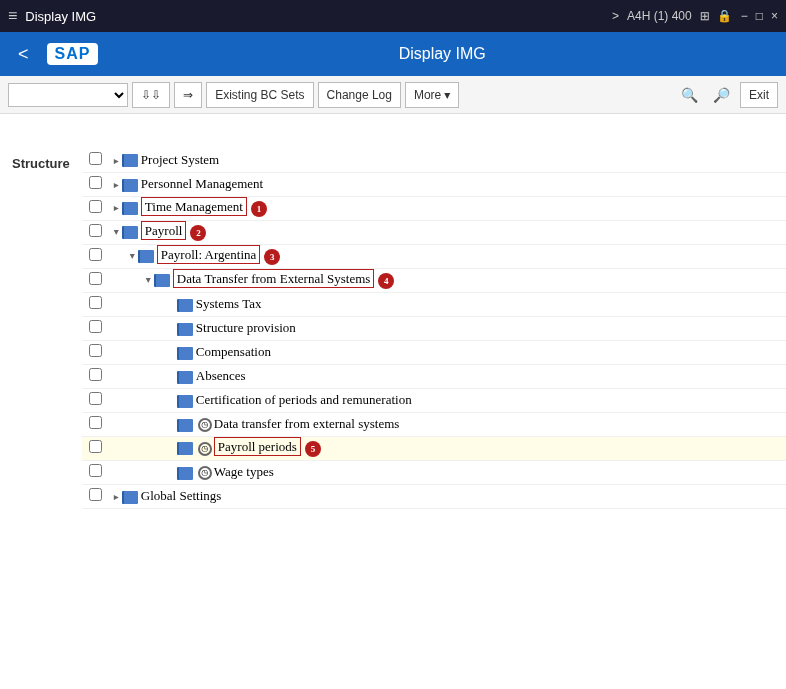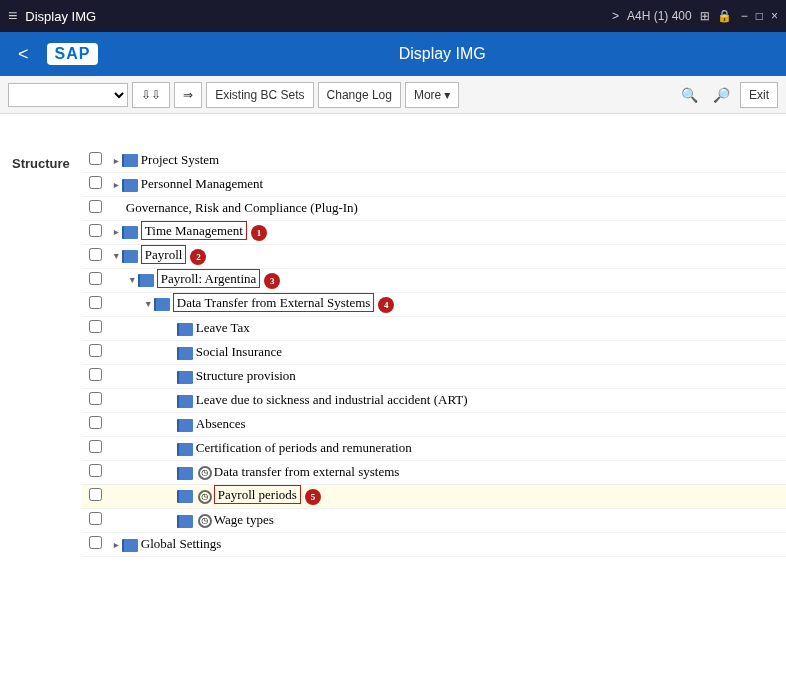--- a/index.html
+++ b/index.html
@@ -233,53 +233,45 @@
       <tr class="tree-row">
             <td class="col-check"><input type="checkbox" style=""></td>
             <td class="col-text"><span style="display:inline-block; width:0px;"></span><span class="expand-arrow">▸</span><span style="display:inline-block;width:16px;height:13px;background:#4a7ecb;border-radius:1px;margin:0 3px;vertical-align:middle;border-left:2px solid #2a5ea8;"></span><span>Project System</span></td>
           </tr>
           <tr class="tree-row">
             <td class="col-check"><input type="checkbox" style=""></td>
             <td class="col-text"><span style="display:inline-block; width:0px;"></span><span class="expand-arrow">▸</span><span style="display:inline-block;width:16px;height:13px;background:#4a7ecb;border-radius:1px;margin:0 3px;vertical-align:middle;border-left:2px solid #2a5ea8;"></span><span>Personnel Management</span></td>
           </tr>
           <tr class="tree-row">
             <td class="col-check"><input type="checkbox" style=""></td>
-            <td class="col-text"><span style="display:inline-block; width:0px;"></span><span style="display:inline-block;width:12px;"></span><span>Governance, Risk and Compliance (Plug-In)</span></td>
-          </tr>
-          <tr class="tree-row">
-            <td class="col-check"><input type="checkbox" style=""></td>
             <td class="col-text"><span style="display:inline-block; width:0px;"></span><span class="expand-arrow">▸</span><span style="display:inline-block;width:16px;height:13px;background:#4a7ecb;border-radius:1px;margin:0 3px;vertical-align:middle;border-left:2px solid #2a5ea8;"></span><span style="border:1px solid #b71c1c;padding:1px 3px;">Time Management</span><span style="display:inline-flex;align-items:center;justify-content:center;width:16px;height:16px;border-radius:50%;background:#b71c1c;color:#fff;font-size:9px;font-weight:bold;margin-left:4px;vertical-align:middle;">1</span></td>
           </tr>
           <tr class="tree-row">
             <td class="col-check"><input type="checkbox" style=""></td>
             <td class="col-text"><span style="display:inline-block; width:0px;"></span><span class="expand-arrow">▾</span><span style="display:inline-block;width:16px;height:13px;background:#4a7ecb;border-radius:1px;margin:0 3px;vertical-align:middle;border-left:2px solid #2a5ea8;"></span><span style="border:1px solid #b71c1c;padding:1px 3px;">Payroll</span><span style="display:inline-flex;align-items:center;justify-content:center;width:16px;height:16px;border-radius:50%;background:#b71c1c;color:#fff;font-size:9px;font-weight:bold;margin-left:4px;vertical-align:middle;">2</span></td>
           </tr>
           <tr class="tree-row">
             <td class="col-check"><input type="checkbox" style=""></td>
             <td class="col-text"><span style="display:inline-block; width:16px;"></span><span class="expand-arrow">▾</span><span style="display:inline-block;width:16px;height:13px;background:#4a7ecb;border-radius:1px;margin:0 3px;vertical-align:middle;border-left:2px solid #2a5ea8;"></span><span style="border:1px solid #b71c1c;padding:1px 3px;">Payroll: Argentina</span><span style="display:inline-flex;align-items:center;justify-content:center;width:16px;height:16px;border-radius:50%;background:#b71c1c;color:#fff;font-size:9px;font-weight:bold;margin-left:4px;vertical-align:middle;">3</span></td>
           </tr>
           <tr class="tree-row">
             <td class="col-check"><input type="checkbox" style=""></td>
             <td class="col-text"><span style="display:inline-block; width:32px;"></span><span class="expand-arrow">▾</span><span style="display:inline-block;width:16px;height:13px;background:#4a7ecb;border-radius:1px;margin:0 3px;vertical-align:middle;border-left:2px solid #2a5ea8;"></span><span style="border:1px solid #b71c1c;padding:1px 3px;">Data Transfer from External Systems</span><span style="display:inline-flex;align-items:center;justify-content:center;width:16px;height:16px;border-radius:50%;background:#b71c1c;color:#fff;font-size:9px;font-weight:bold;margin-left:4px;vertical-align:middle;">4</span></td>
           </tr>
           <tr class="tree-row">
             <td class="col-check"><input type="checkbox" style=""></td>
-            <td class="col-text"><span style="display:inline-block; width:48px;"></span><span style="display:inline-block;width:12px;"></span><span style="display:inline-block;width:16px;height:13px;background:#4a7ecb;border-radius:1px;margin:0 3px;vertical-align:middle;border-left:2px solid #2a5ea8;"></span><span>Leave Tax</span></td>
-          </tr>
-          <tr class="tree-row">
-            <td class="col-check"><input type="checkbox" style=""></td>
-            <td class="col-text"><span style="display:inline-block; width:48px;"></span><span style="display:inline-block;width:12px;"></span><span style="display:inline-block;width:16px;height:13px;background:#4a7ecb;border-radius:1px;margin:0 3px;vertical-align:middle;border-left:2px solid #2a5ea8;"></span><span>Social Insurance</span></td>
+            <td class="col-text"><span style="display:inline-block; width:48px;"></span><span style="display:inline-block;width:12px;"></span><span style="display:inline-block;width:16px;height:13px;background:#4a7ecb;border-radius:1px;margin:0 3px;vertical-align:middle;border-left:2px solid #2a5ea8;"></span><span>Systems Tax</span></td>
           </tr>
           <tr class="tree-row">
             <td class="col-check"><input type="checkbox" style=""></td>
             <td class="col-text"><span style="display:inline-block; width:48px;"></span><span style="display:inline-block;width:12px;"></span><span style="display:inline-block;width:16px;height:13px;background:#4a7ecb;border-radius:1px;margin:0 3px;vertical-align:middle;border-left:2px solid #2a5ea8;"></span><span>Structure provision</span></td>
           </tr>
           <tr class="tree-row">
             <td class="col-check"><input type="checkbox" style=""></td>
-            <td class="col-text"><span style="display:inline-block; width:48px;"></span><span style="display:inline-block;width:12px;"></span><span style="display:inline-block;width:16px;height:13px;background:#4a7ecb;border-radius:1px;margin:0 3px;vertical-align:middle;border-left:2px solid #2a5ea8;"></span><span>Leave due to sickness and industrial accident (ART)</span></td>
+            <td class="col-text"><span style="display:inline-block; width:48px;"></span><span style="display:inline-block;width:12px;"></span><span style="display:inline-block;width:16px;height:13px;background:#4a7ecb;border-radius:1px;margin:0 3px;vertical-align:middle;border-left:2px solid #2a5ea8;"></span><span>Compensation</span></td>
           </tr>
           <tr class="tree-row">
             <td class="col-check"><input type="checkbox" style=""></td>
             <td class="col-text"><span style="display:inline-block; width:48px;"></span><span style="display:inline-block;width:12px;"></span><span style="display:inline-block;width:16px;height:13px;background:#4a7ecb;border-radius:1px;margin:0 3px;vertical-align:middle;border-left:2px solid #2a5ea8;"></span><span>Absences</span></td>
           </tr>
           <tr class="tree-row">
             <td class="col-check"><input type="checkbox" style=""></td>
             <td class="col-text"><span style="display:inline-block; width:48px;"></span><span style="display:inline-block;width:12px;"></span><span style="display:inline-block;width:16px;height:13px;background:#4a7ecb;border-radius:1px;margin:0 3px;vertical-align:middle;border-left:2px solid #2a5ea8;"></span><span>Certification of periods and remuneration</span></td>
           </tr>
           <tr class="tree-row">

